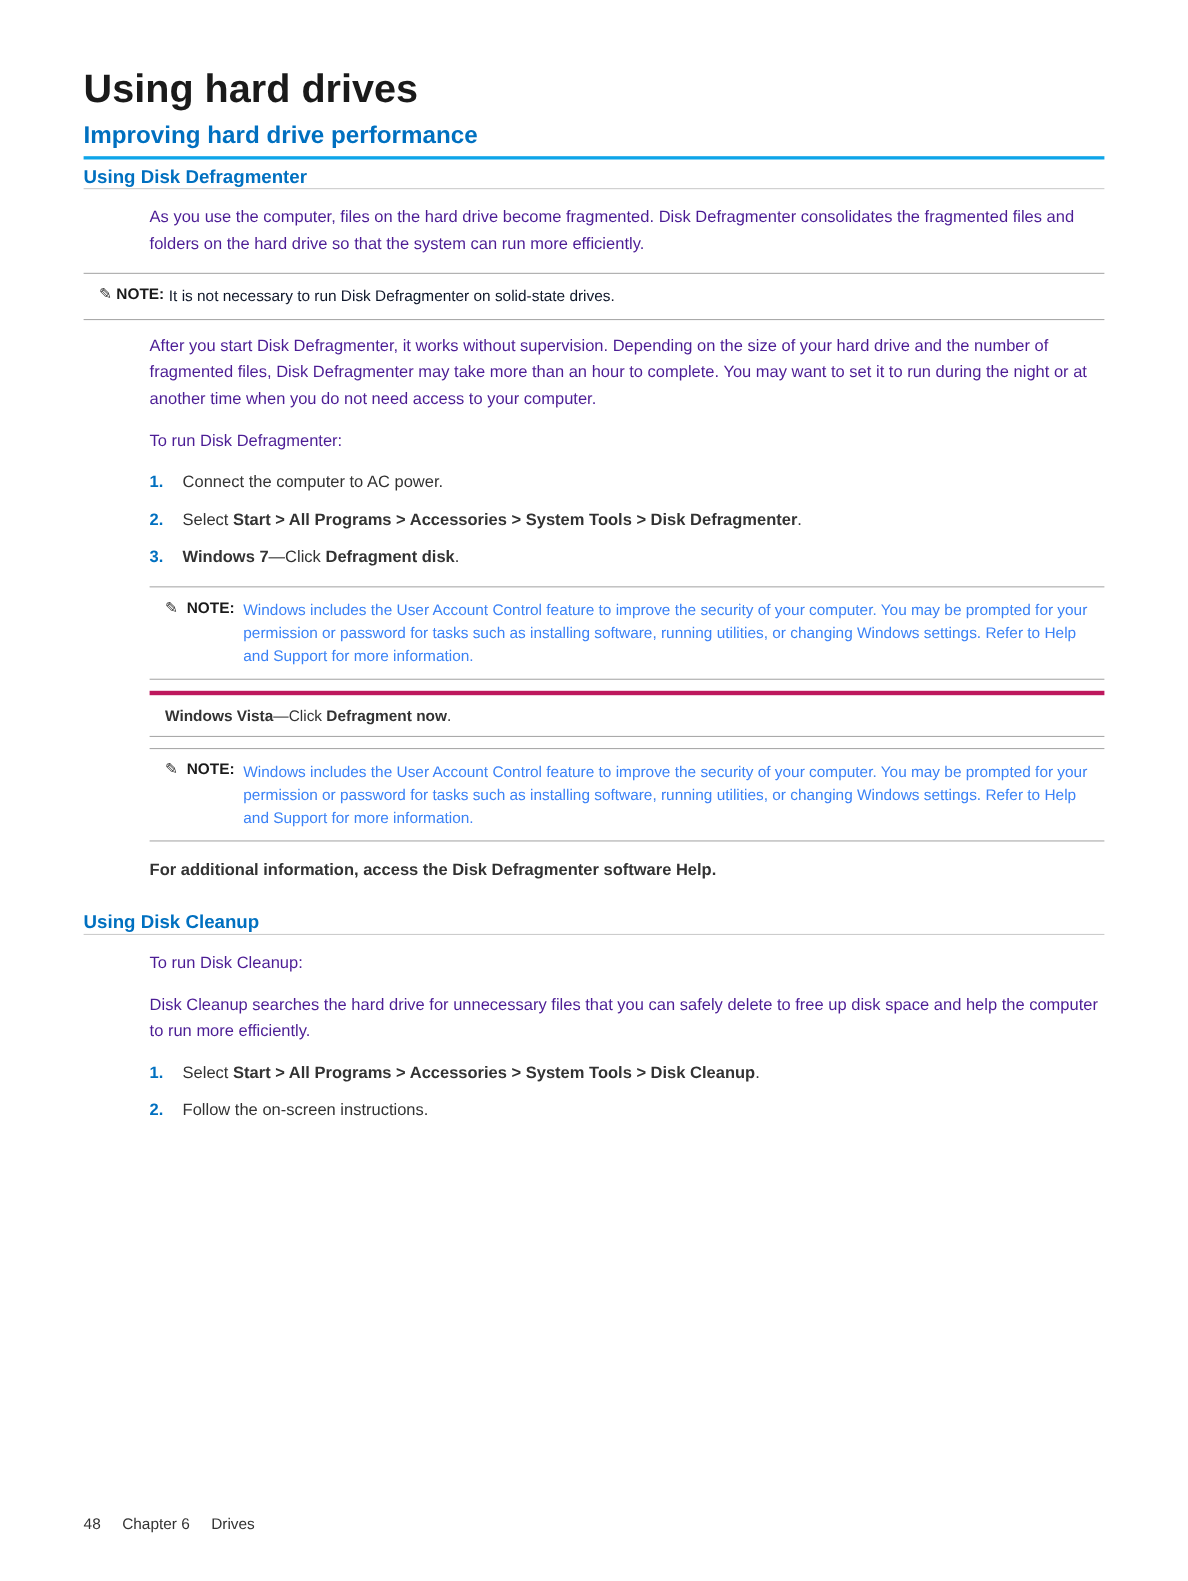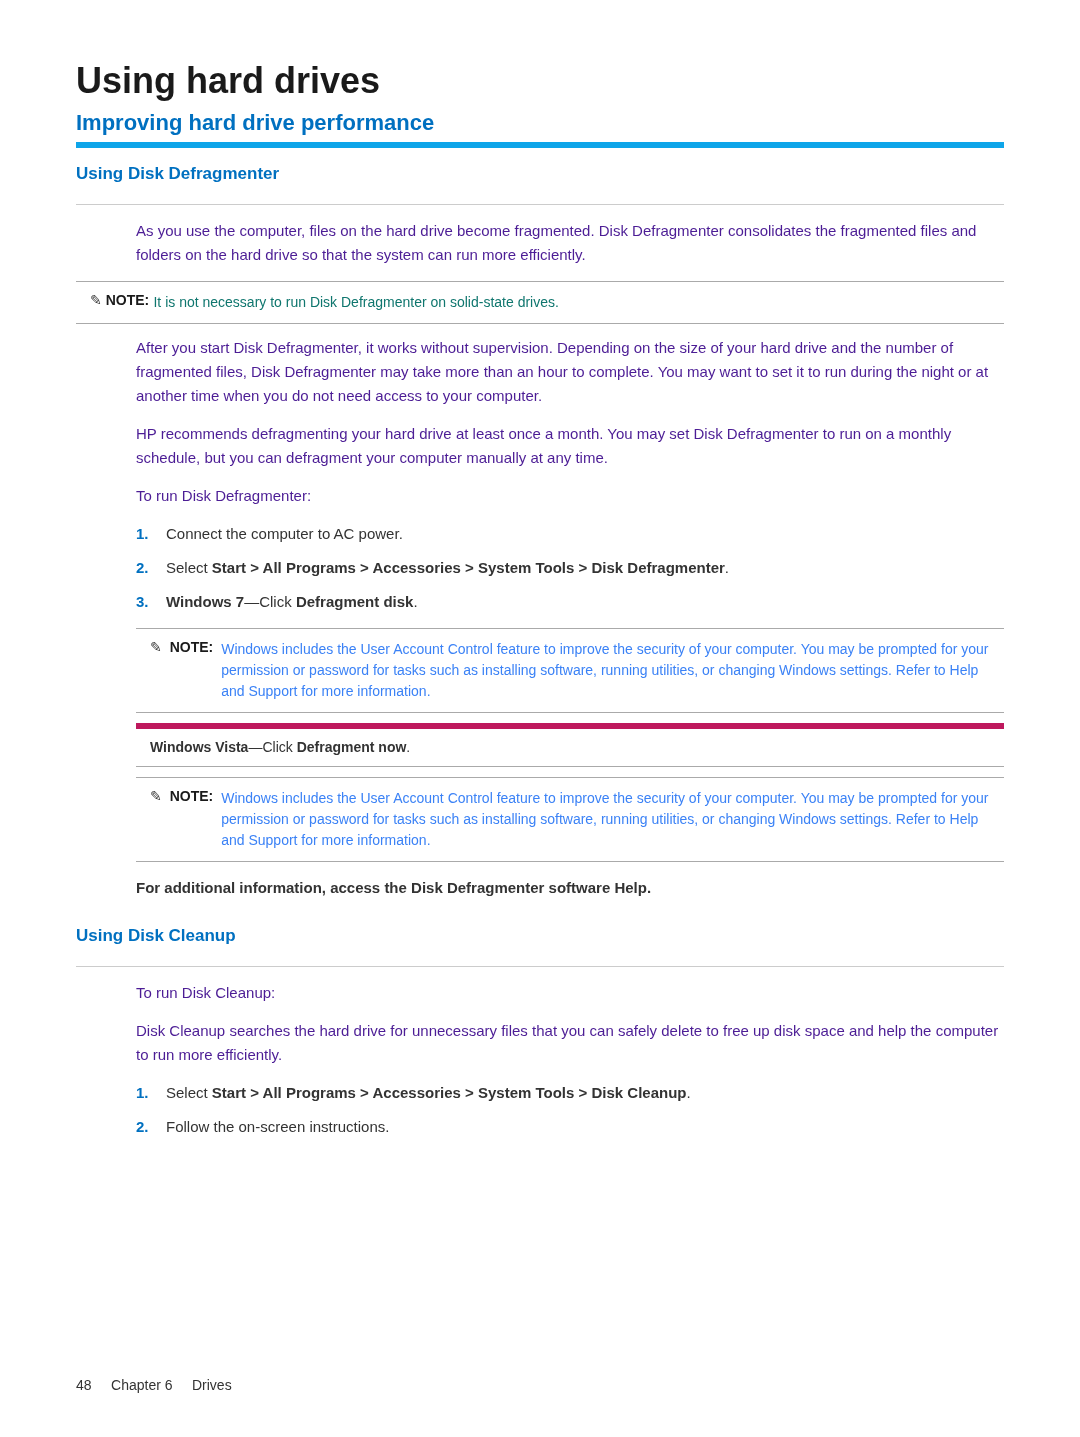--- a/index.html
+++ b/index.html
@@ -28,32 +28,32 @@
       font-weight: bold;
       color: #1a1a1a;
       margin-bottom: 8px;
       font-family: Arial, Helvetica, sans-serif;
     }
 
     h2.section-title {
       font-size: 22px;
       font-weight: bold;
       color: #0070c0;
-      margin-bottom: 16px;
-      border-bottom: 6px solid #0ea5e9;
+      margin-bottom: 6px;
+      border-bottom: 3px solid #0ea5e9;
       padding-bottom: 6px;
     }
 
     h3.subsection-title {
       font-size: 17px;
       font-weight: bold;
       color: #0070c0;
       margin-bottom: 14px;
       border-bottom: 1px solid #ccc;
-      padding-bottom: 20px;
+      padding-bottom: 0;
     }
 
     .body-text {
       margin-bottom: 14px;
       line-height: 1.6;
       color: #4c1d95;
     }
 
     .indented-section {
       padding-left: 60px;
@@ -79,21 +79,21 @@
 
     .note-icon {
       display: inline-flex;
       align-items: center;
       margin-right: 2px;
     }
 
     .note-text-inline {
       font-size: 14px;
       line-height: 1.5;
-      color: #0f766e;
+      color: #0f172a;
     }
 
     .ordered-list {
       list-style: none;
       padding-left: 60px;
       margin-bottom: 14px;
     }
 
     .ordered-list li {
       display: flex;
@@ -127,21 +127,21 @@
       font-size: 14px;
     }
 
     .sub-note-content {
       font-size: 14px;
       line-height: 1.5;
       color: #3b82f6;
     }
 
     .windows-vista-note {
-      border-top: 6px solid #be185d;
+      border-top: 4px solid #be185d;
       border-bottom: 1px solid #aaa;
       padding: 8px 14px 8px 14px;
       margin: 0 0 0 60px;
     }
 
     .windows-vista-text {
       font-size: 14px;
       line-height: 1.5;
       color: #333;
       margin-bottom: 0;
@@ -199,21 +199,20 @@
   <div class="note-box">
     <div class="note-full-row">
       <span class="note-icon" style="font-size:14px; margin-right:4px;">✎</span>
       <span class="note-label">NOTE:</span>&nbsp;
       <span class="note-text-inline">It is not necessary to run Disk Defragmenter on solid-state drives.</span>
     </div>
   </div>
 
   <div class="indented-section">
     <p class="body-text">After you start Disk Defragmenter, it works without supervision. Depending on the size of your hard drive and the number of fragmented files, Disk Defragmenter may take more than an hour to complete. You may want to set it to run during the night or at another time when you do not need access to your computer.</p>
-    <p class="body-text">HP recommends defragmenting your hard drive at least once a month. You may set Disk Defragmenter to run on a monthly schedule, but you can defragment your computer manually at any time.</p>
     <p class="body-text">To run Disk Defragmenter:</p>
   </div>
 
   <ol class="ordered-list">
     <li>
       <span class="list-num">1.</span>
       <span class="list-content">Connect the computer to AC power.</span>
     </li>
     <li>
       <span class="list-num">2.</span>

